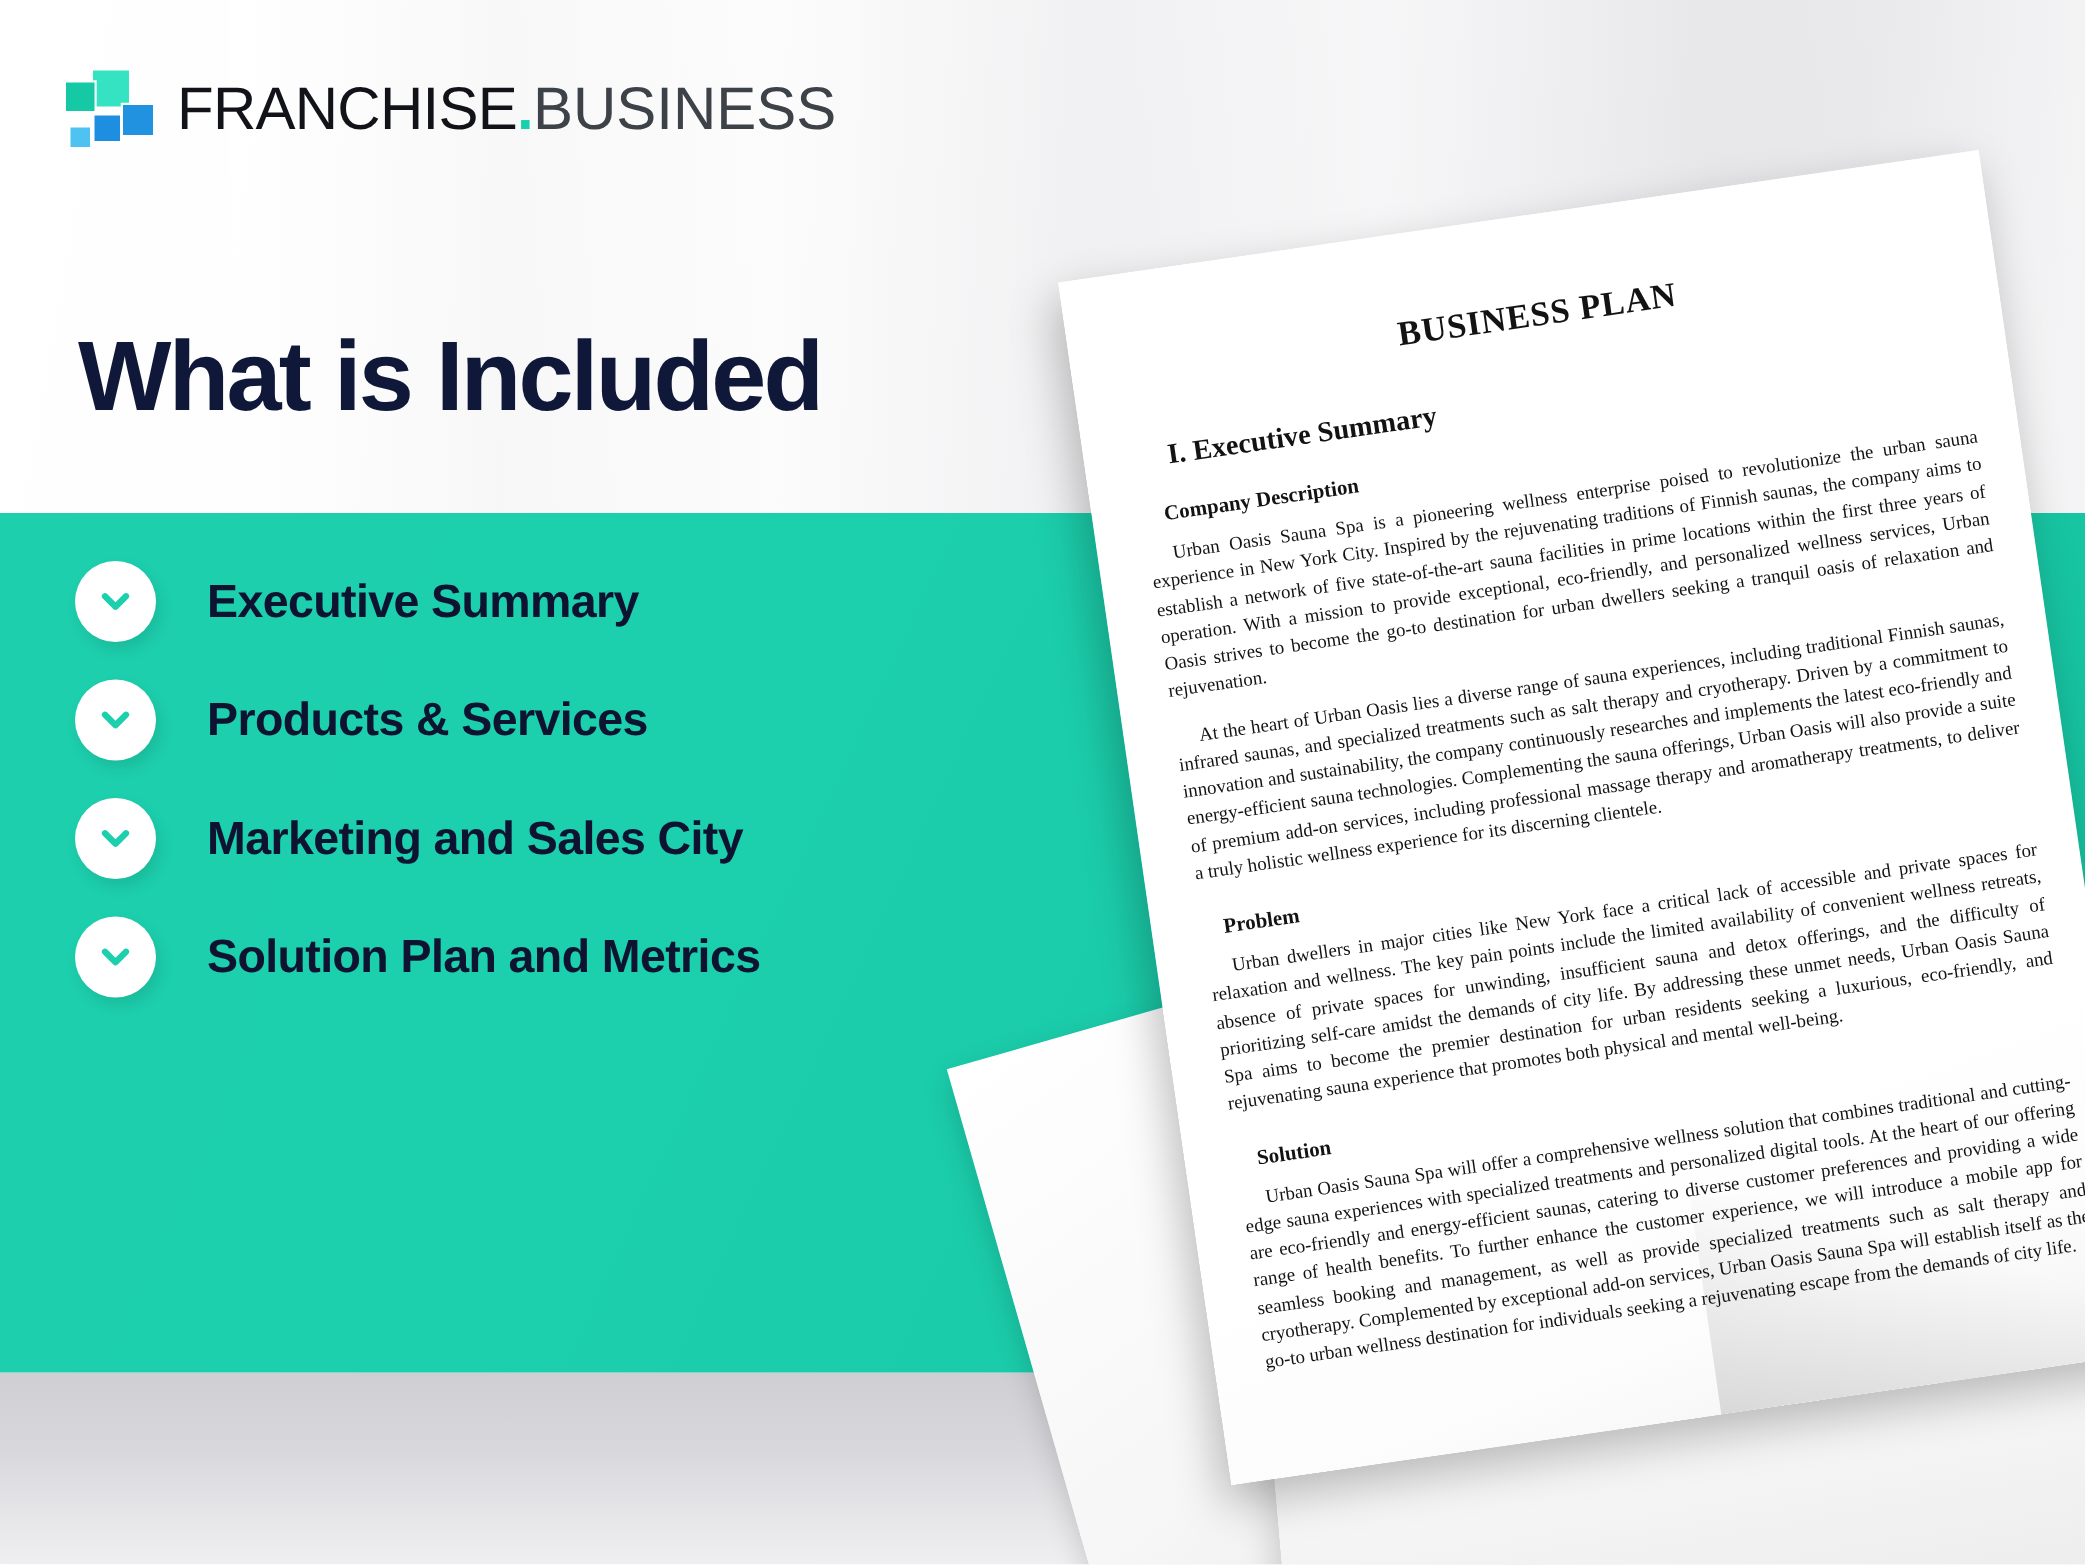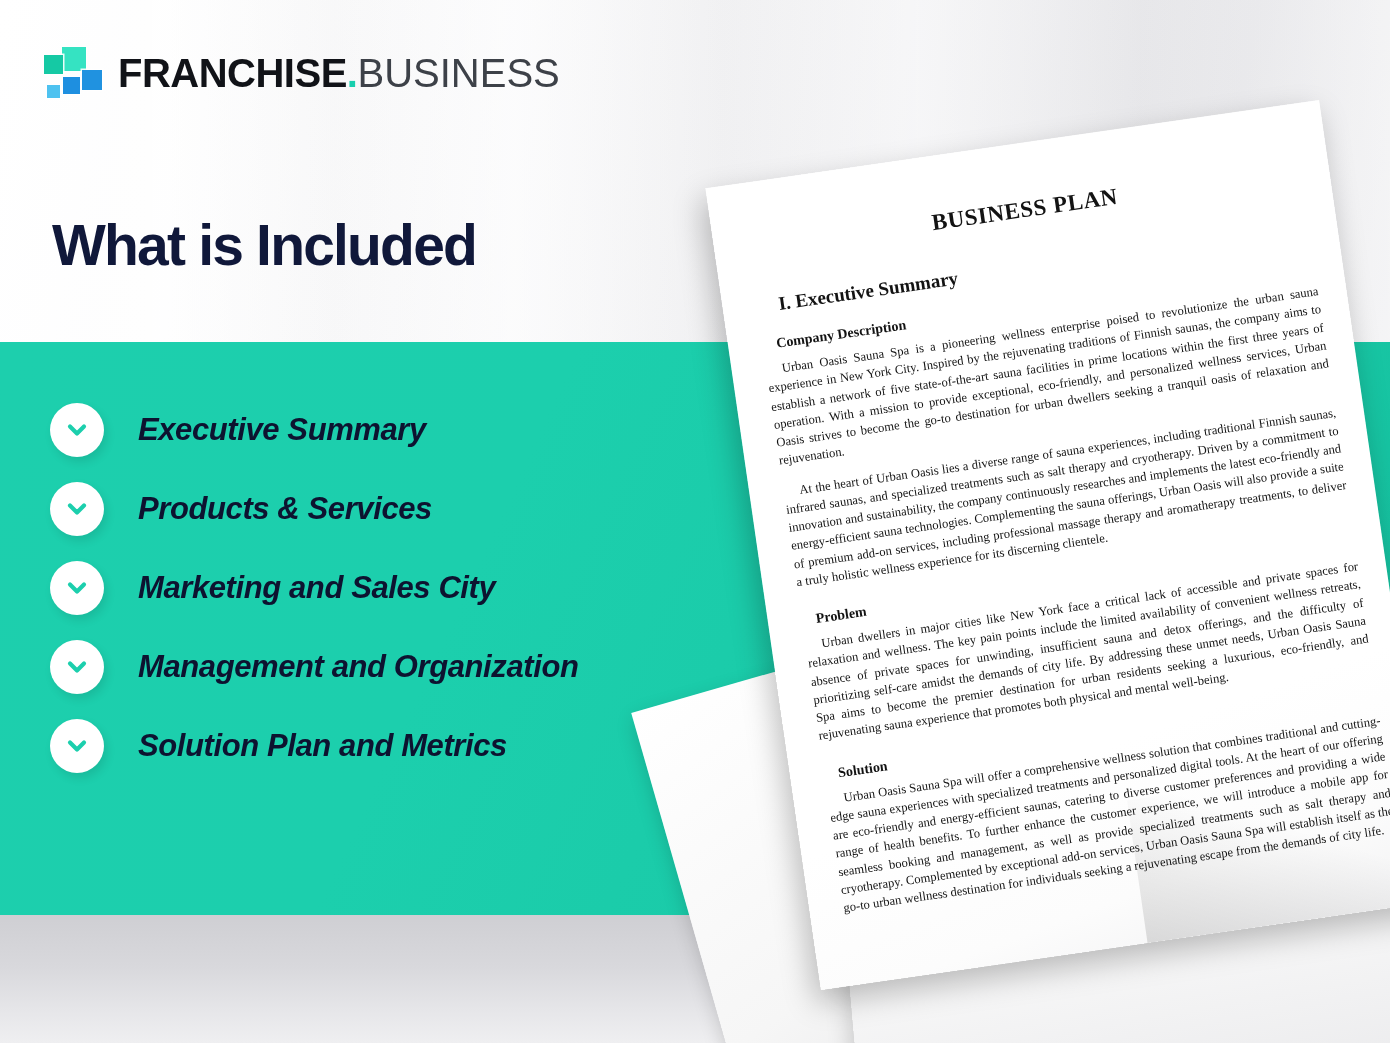--- a/index.html
+++ b/index.html
@@ -75,53 +75,52 @@
   .sq-d { left: 19px; top: 30px; width: 17px; height: 17px; background: #1e8fe0; }
   .sq-e { left: 3px;  top: 38px; width: 13px; height: 13px; background: #4ec2f0; }
 
   .logo-word {
     font-size: 40px;
     letter-spacing: -0.5px;
     line-height: 1;
     white-space: nowrap;
     color: #111318;
   }
-  .logo-word .strong { font-weight: 700; margin-top: 28px; }
+  .logo-word .strong { font-weight: 400; margin-top: 28px; }
   .logo-word .dot { color: #18cfae; font-weight: 700; }
   .logo-word .light { font-weight: 400; color: #3d4148; letter-spacing: 0px; }
 
   
   .headline {
     position: absolute;
     left: 52px;
     top: 216px;
-    font-size: 57px;
+    font-size: 66px;
     font-weight: 700;
     letter-spacing: -1.8px;
     color: #10183a;
     line-height: 1.05;
     white-space: nowrap;
   }
 
   
   .band {
     position: absolute;
     left: 0;
     top: 342px;
     width: 1390px;
     height: 573px;
     background: linear-gradient(115deg, #1dcfad 0%, #1ccfad 35%, #1ac9a7 70%, #14c09e 100%);
   }
 
   .list {
     position: absolute;
     left: 50px;
-    top: 390px;
+    top: 361px;
     width: 760px;
-    font-style: italic;
   }
   .list-item {
     display: flex;
     align-items: center;
     height: 79px;
   }
   .chev-wrap {
     position: relative;
     width: 54px;
     height: 54px;
@@ -316,30 +315,20 @@
       <span class="chev-wrap">
         <span class="chev-circle">
           <svg width="30" height="30" viewBox="0 0 30 30" aria-hidden="true">
             <path d="M8 11.5 L15 18.5 L22 11.5" fill="none" stroke="#1ccfad" stroke-width="4.2" stroke-linecap="round" stroke-linejoin="round"></path>
           </svg>
         </span>
       </span>
       <span class="item-label">Marketing and Sales City</span>
     </div>
 
-    <div class="list-item">
-      <span class="chev-wrap">
-        <span class="chev-circle">
-          <svg width="30" height="30" viewBox="0 0 30 30" aria-hidden="true">
-            <path d="M8 11.5 L15 18.5 L22 11.5" fill="none" stroke="#1ccfad" stroke-width="4.2" stroke-linecap="round" stroke-linejoin="round"></path>
-          </svg>
-        </span>
-      </span>
-      <span class="item-label">Management and Organization</span>
-    </div>
 
     <div class="list-item">
       <span class="chev-wrap">
         <span class="chev-circle">
           <svg width="30" height="30" viewBox="0 0 30 30" aria-hidden="true">
             <path d="M8 11.5 L15 18.5 L22 11.5" fill="none" stroke="#1ccfad" stroke-width="4.2" stroke-linecap="round" stroke-linejoin="round"></path>
           </svg>
         </span>
       </span>
       <span class="item-label">Solution Plan and Metrics</span>

